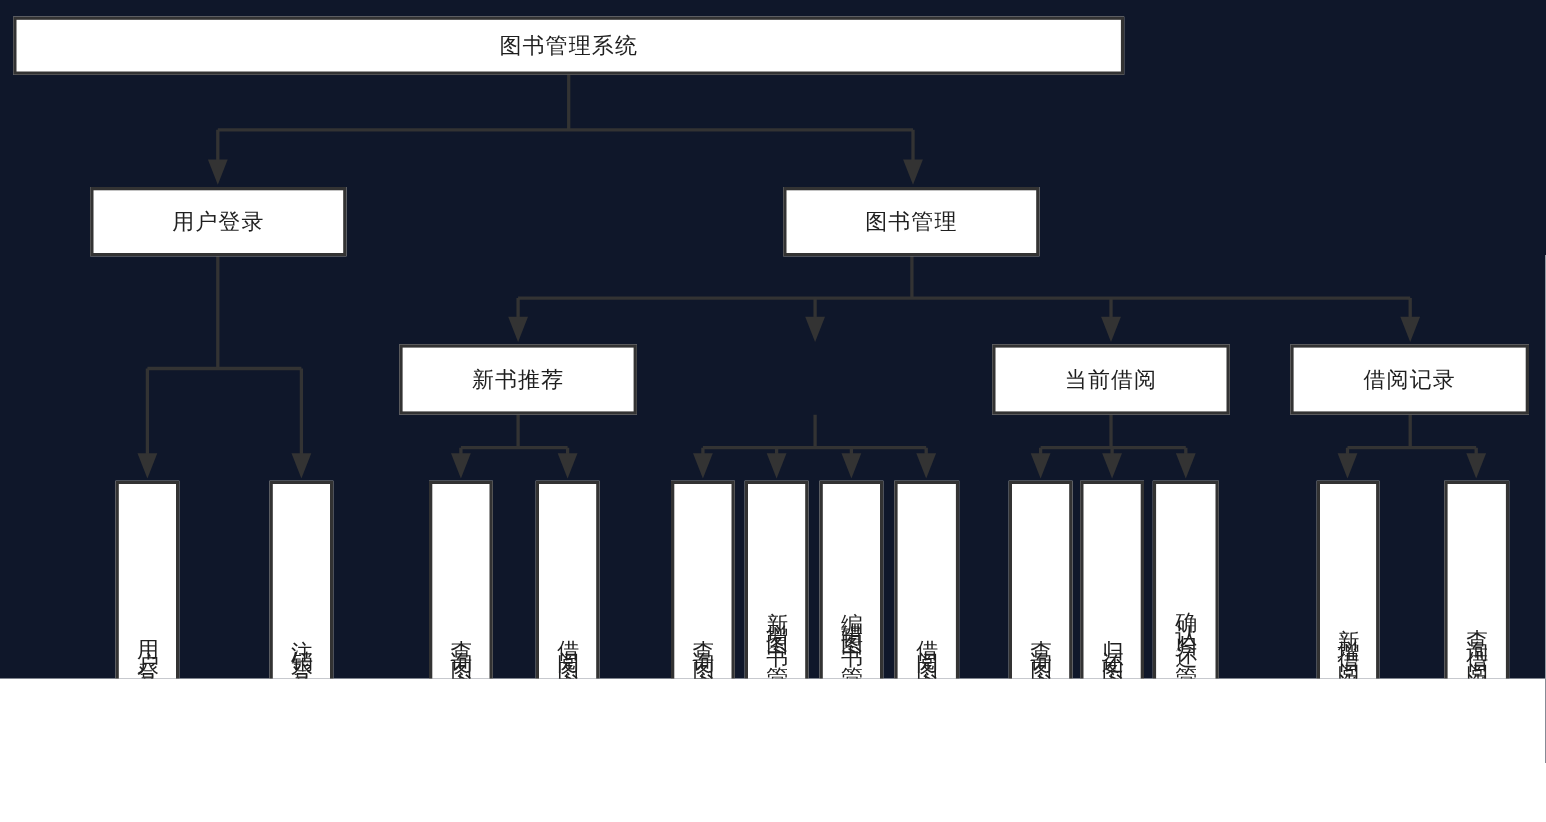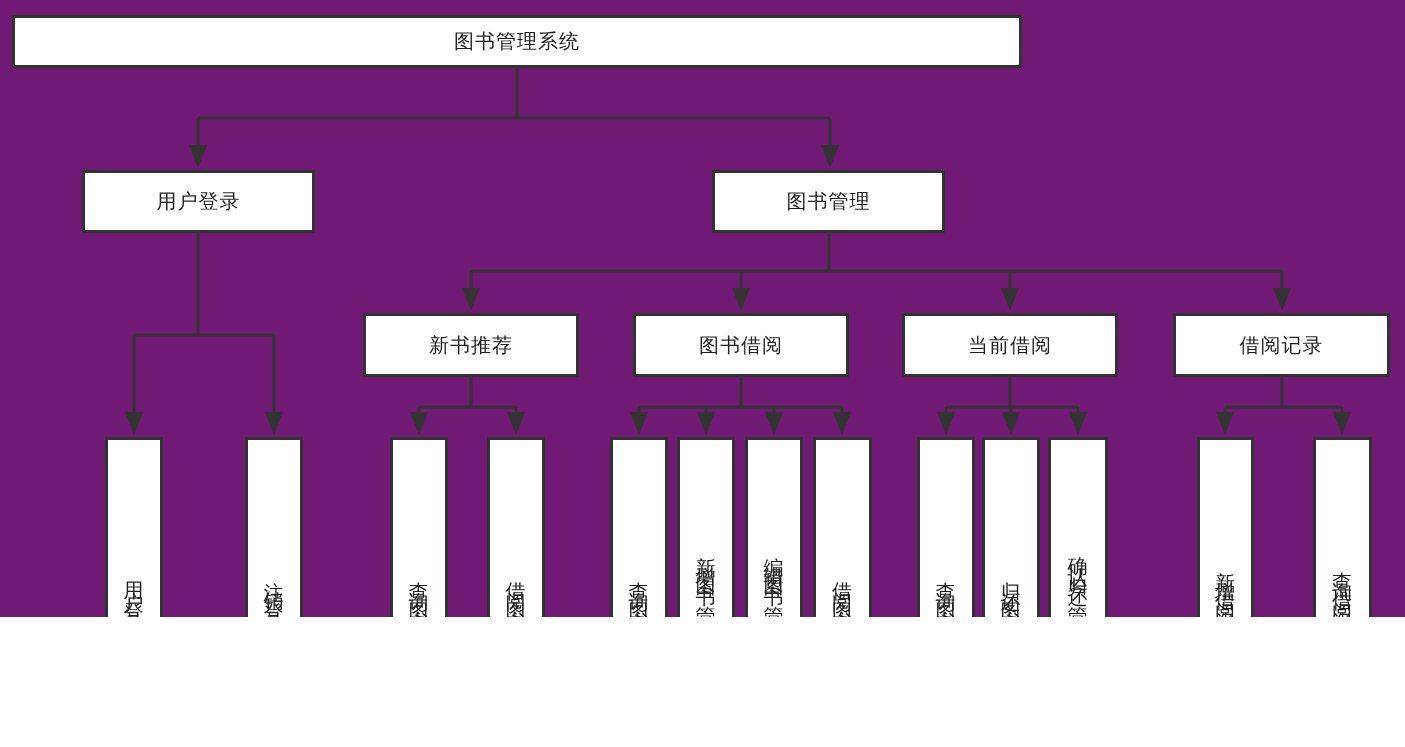--- a/index.html
+++ b/index.html
@@ -1,21 +1,21 @@
 <!DOCTYPE html>
 <html lang="zh"><head>
 <meta charset="utf-8">
 <title>图书管理系统</title>
 <style>
   html, body { margin: 0; padding: 0; background: #ffffff; }
   .canvas {
     position: relative;
     width: 1405px;
     height: 617px;
-    background: #701a75;
+    background: #0f172a;
     font-family: Liberation Serif, serif;
     overflow: hidden;
   }
   .connectors {
     position: absolute;
     left: 0; top: 0;
     width: 1405px; height: 747px;
     pointer-events: none;
   }
   .node {
@@ -97,23 +97,20 @@
   <div class="node h" style="left:82px;top:170px;width:233px;height:63px">
     <span>用户登录</span>
   </div>
   <div class="node h" style="left:363px;top:313px;width:216px;height:64px">
     <span>新书推荐</span>
   </div>
 
   <div class="node h" style="left:712px;top:170px;width:233px;height:63px">
     <span>图书管理</span>
   </div>
-  <div class="node h" style="left:633px;top:313px;width:216px;height:64px">
-    <span>图书借阅</span>
-  </div>
   <div class="node h" style="left:902px;top:313px;width:216px;height:64px">
     <span>当前借阅</span>
   </div>
   <div class="node h" style="left:1173px;top:313px;width:217px;height:64px">
     <span>借阅记录</span>
   </div>
 
   <div class="node v" style="left:105px;top:437px;width:58px;height:298px">
     <span>用户登录</span>
   </div>

